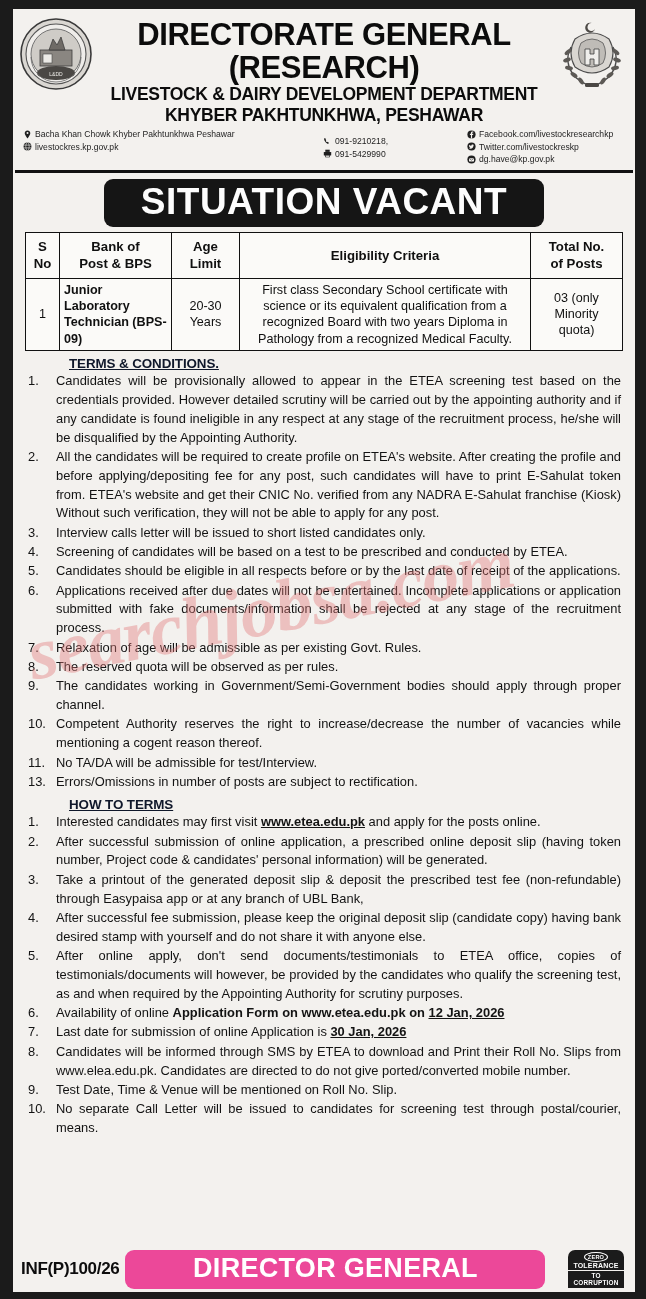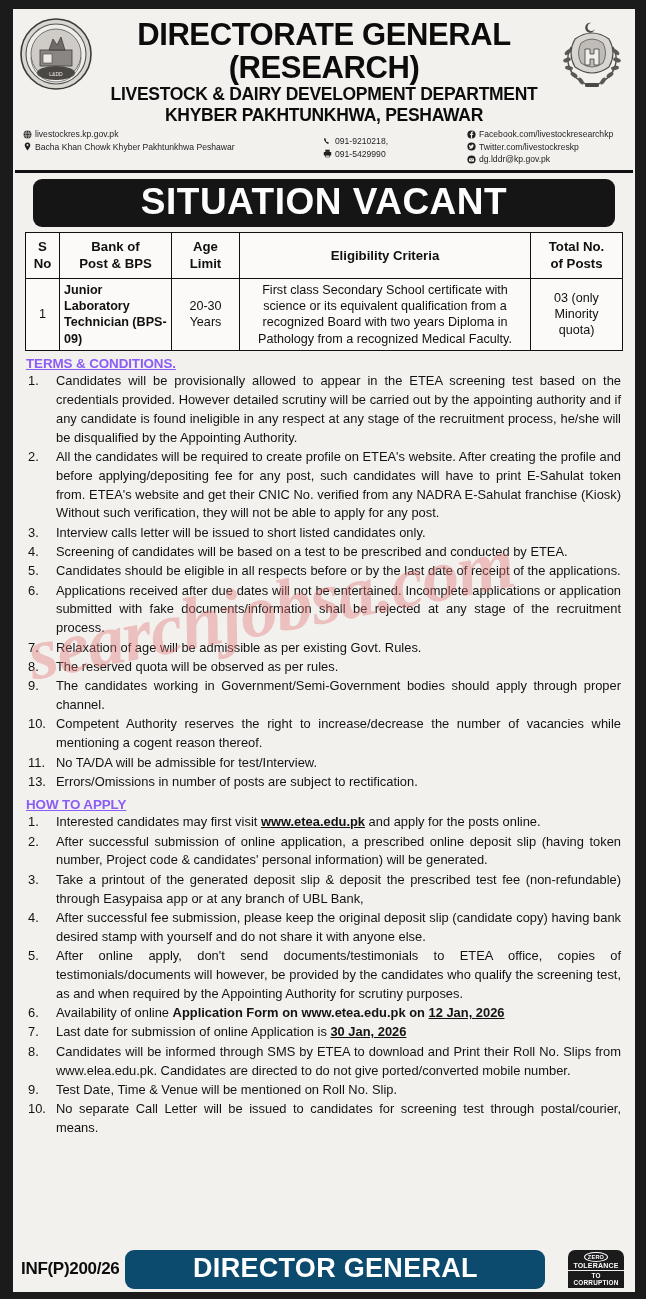--- a/index.html
+++ b/index.html
@@ -127,21 +127,21 @@
 
   
   .banner-wrap {
     padding: 6px 2px 0 2px;
     display: flex;
     justify-content: center;
   }
   .banner {
     background: #151515;
     color: #fdfdfd;
-    width: 582px;
+    width: 440px;
     border-radius: 9px;
     text-align: center;
     font-size: 37px;
     font-weight: bold;
     letter-spacing: 0.5px;
     padding: 4px 0 7px 0;
     line-height: 1.02;
   }
 
   
@@ -185,23 +185,24 @@
   td.col-name { font-weight: bold; vertical-align: top; padding-top: 5px; line-height: 1.42; }
   td.col-age { text-align: center; font-size: 12.8px; }
   td.col-elig { text-align: center; line-height: 1.42; font-size: 12.6px; padding: 4px 6px;}
   td.col-total { text-align: center; line-height: 1.42; font-size: 12.6px;}
 
   
   .sec-head {
     font-size: 13.4px;
     font-weight: bold;
     text-decoration: underline;
-    color: #8b5cf6;
+    color: #0f172a;
     padding: 5px 0 1px 13px;
     letter-spacing: -0.1px;
+    margin-left: 43px;
   }
 
   ol.items {
     list-style: none;
     padding: 0 14px 0 13px;
     margin: 0;
   }
   ol.items > li {
     display: flex;
     font-size: 12.9px;
@@ -231,21 +232,21 @@
   .inf {
     font-size: 17px;
     font-weight: bold;
     color: #0d0d0d;
     flex: 0 0 auto;
     padding-right: 6px;
     letter-spacing: -0.3px;
   }
   .dg-bar {
     flex: 1 1 auto;
-    background: #0c4a6e;
+    background: #ec4899;
     color: #fff;
     border-radius: 9px;
     text-align: center;
     font-size: 27px;
     font-weight: bold;
     padding: 3px 0 5px 0;
     margin-right: 10px;
     letter-spacing: 0.3px;
     max-width: 420px;
   }
@@ -340,35 +341,35 @@
           <rect x="30" y="66" width="14" height="4" rx="1.5" fill="#4a4744"></rect>
         </svg>
       </div>
     </div>
 
     <div class="contact-strip">
       <div class="c-col c-left">
         <div class="c-line">
           <span class="c-ico">
             <svg width="9" height="9" viewBox="0 0 9 9">
+                <path d="M4.5 0.4C2.9.4 1.7 1.6 1.7 3.1c0 2 2.8 5.5 2.8 5.5s2.8-3.5 2.8-5.5C7.3 1.6 6.1.4 4.5.4z" fill="#1f1f1f"></path>
+                <circle cx="4.5" cy="3.1" r="1" fill="#f3f1ee"></circle>
+              </svg>
+          </span>
+          <span>Bacha Khan Chowk Khyber Pakhtunkhwa Peshawar</span>
+        </div>
+        <div class="c-line">
+          <span class="c-ico">
+            <svg width="9" height="9" viewBox="0 0 9 9">
                 <circle cx="4.5" cy="4.5" r="3.9" fill="#1f1f1f"></circle>
                 <ellipse cx="4.5" cy="4.5" rx="1.7" ry="3.9" fill="none" stroke="#f3f1ee" stroke-width="0.6"></ellipse>
                 <path d="M0.8 3.1h7.4M0.8 5.9h7.4" stroke="#f3f1ee" stroke-width="0.6"></path>
               </svg>
           </span>
           <span>livestockres.kp.gov.pk</span>
-        </div>
-        <div class="c-line">
-          <span class="c-ico">
-            <svg width="9" height="9" viewBox="0 0 9 9">
-                <path d="M4.5 0.4C2.9.4 1.7 1.6 1.7 3.1c0 2 2.8 5.5 2.8 5.5s2.8-3.5 2.8-5.5C7.3 1.6 6.1.4 4.5.4z" fill="#1f1f1f"></path>
-                <circle cx="4.5" cy="3.1" r="1" fill="#f3f1ee"></circle>
-              </svg>
-          </span>
-          <span>Bacha Khan Chowk Khyber Pakhtunkhwa Peshawar</span>
         </div>
       </div>
 
       <div class="c-col c-mid">
         <div class="c-line">
           <span class="c-ico">
             <svg width="9" height="9" viewBox="0 0 9 9">
                 <path d="M1.4 1.3c-.5.6-.4 1.8.8 3.4 1.2 1.6 2.3 2.2 3 2.1l.8-.9-1.3-1.1-.7.5c-.4-.2-.9-.7-1.3-1.2l.5-.7L2.2.9z" fill="#1f1f1f"></path>
               </svg>
           </span>
@@ -407,21 +408,21 @@
           <span>Twitter.com/livestockreskp</span>
         </div>
         <div class="c-line">
           <span class="c-ico">
             <svg width="9" height="9" viewBox="0 0 9 9">
                 <circle cx="4.5" cy="4.5" r="4.1" fill="#1f1f1f"></circle>
                 <rect x="2" y="3.2" width="5" height="3.2" rx="0.4" fill="#f3f1ee"></rect>
                 <path d="M2.1 3.4l2.4 1.8 2.4-1.8" fill="none" stroke="#1f1f1f" stroke-width="0.55"></path>
               </svg>
           </span>
-          <span>dg.lddr@kp.gov.pk</span>
+          <span>dg.have@kp.gov.pk</span>
         </div>
       </div>
     </div>
 
     <div class="hr-black"></div>
 
     <div class="banner-wrap">
       <div class="banner">SITUATION VACANT</div>
     </div>
 
@@ -506,21 +507,21 @@
       <li>
           <span class="num">11.</span>
           <span class="txt">No TA/DA will be admissible for test/Interview.</span>
         </li>
       <li>
           <span class="num">13.</span>
           <span class="txt">Errors/Omissions in number of posts are subject to rectification.</span>
         </li>
     </ol>
 
-    <div class="sec-head">HOW TO APPLY</div>
+    <div class="sec-head">HOW TO TERMS</div>
     <ol class="items">
       <li>
         <span class="num">1.</span>
         <span class="txt">Interested candidates may first visit <b><u>www.etea.edu.pk</u></b> and apply for the posts online.</span>
       </li>
       <li>
           <span class="num">2.</span>
           <span class="txt just">After successful submission of online application, a prescribed online deposit slip (having token number, Project code &amp; candidates' personal information) will be generated.</span>
         </li>
       <li>
@@ -551,21 +552,21 @@
           <span class="num">9.</span>
           <span class="txt">Test Date, Time &amp; Venue will be mentioned on Roll No. Slip.</span>
         </li>
       <li>
           <span class="num">10.</span>
           <span class="txt just">No separate Call Letter will be issued to candidates for screening test through postal/courier, means.</span>
         </li>
     </ol>
 
     <div class="footer">
-      <div class="inf">INF(P)200/26</div>
+      <div class="inf">INF(P)100/26</div>
       <div class="dg-bar">DIRECTOR GENERAL</div>
       <div class="zero-badge">
         <div class="zb-top">
           <span class="zb-ring">ZERO</span>
           <div>TOLERANCE</div>
         </div>
         <div class="zb-bot">TO CORRUPTION</div>
       </div>
     </div>
 

